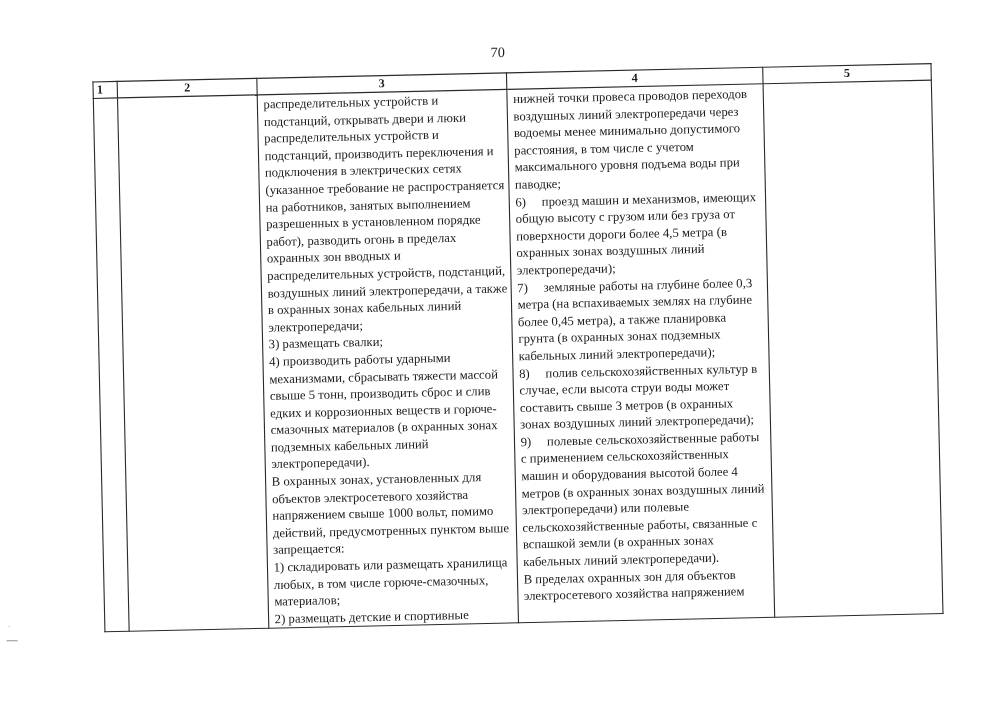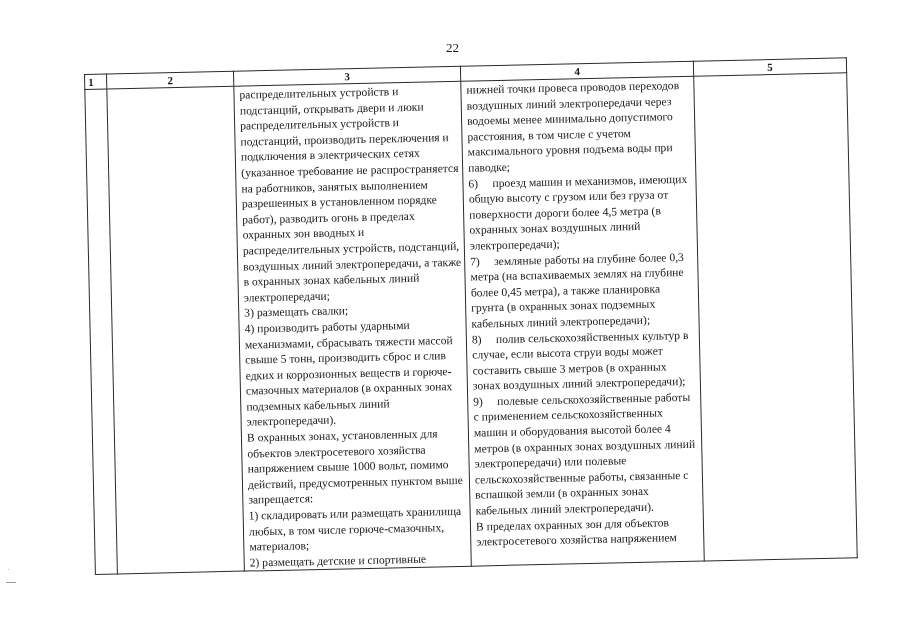--- a/index.html
+++ b/index.html
@@ -13,21 +13,21 @@
   td { height:470px; font-size:11.6px; line-height:15.6px; }
   .cell-text { padding:1px 3px 0 5px; }
   .cell-text p { margin:0; }
   .indent-num { display:inline-block; width:24px; }
   .mark { position:absolute; left:6px; top:582px; width:10px; height:1px; background:#999; }
   .mark2 { position:absolute; left:8px; top:569px; width:1px; height:1px; background:#bbb; }
 </style>
 </head>
 <body>
 
-<div class="page-number">22</div>
+<div class="page-number">70</div>
 
 <div class="table-wrap">
   <table>
     <colgroup>
       <col style="width:22px">
       <col style="width:127px">
       <col style="width:227px">
       <col style="width:233px">
       <col style="width:153px">
     </colgroup>

